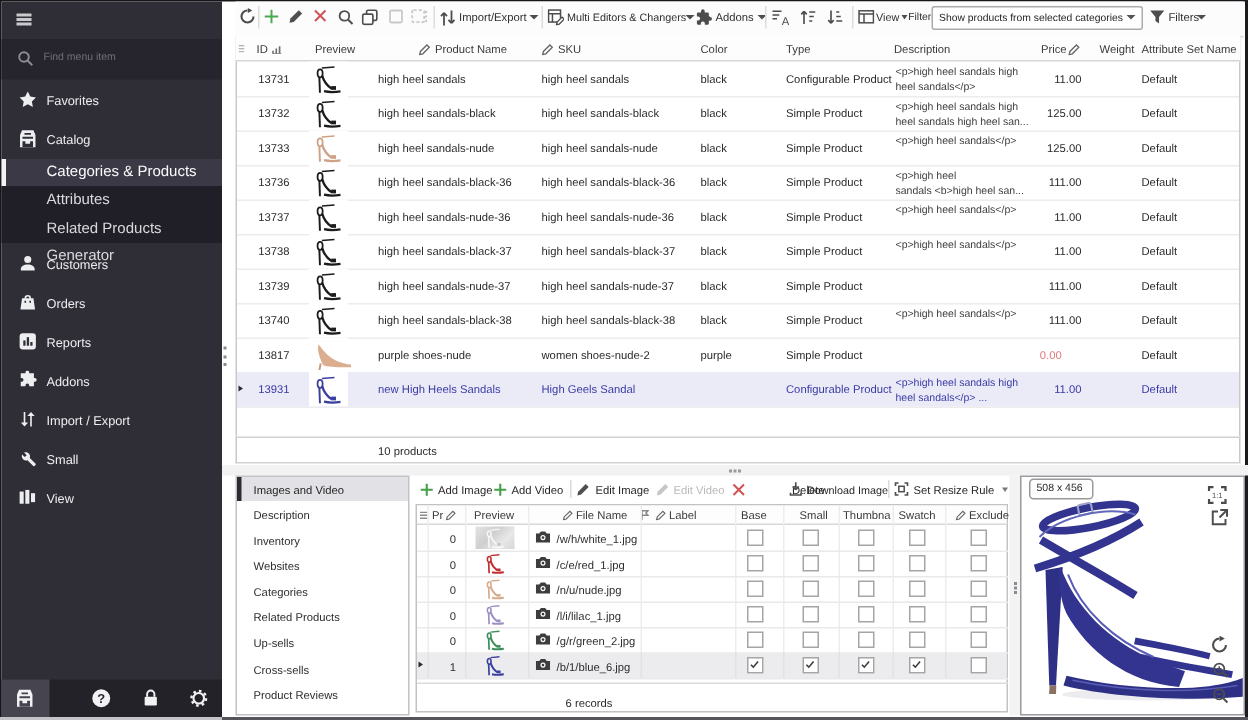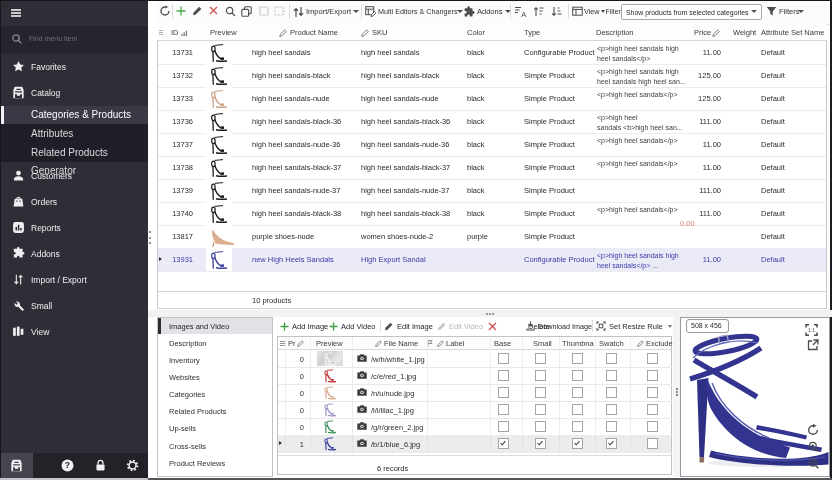--- a/index.html
+++ b/index.html
@@ -386,39 +386,39 @@
 <div class="cell" style="left:160px;top:225px;width:33px;text-align:right;color:#2b2b2b">13817</div>
 <div class="ab" style="left:206px;top:225px;width:26px;height:23px;background:#fff"></div>
 <svg class="ab" style="left:209px;top:228px" width="26" height="19" viewBox="0 0 26 19">
     <path d="M3.5 1.5 C6 5.5 10.5 10.5 16 12.8 C19 14.1 22.5 14.8 25 15 L25 16.8 C18 17.2 9 16.4 6.8 15.6 C5 13.5 3.2 8 2.9 4 Z" fill="#dcae90"></path>
     <path d="M4.2 14 L3.3 18.7 L4.6 18.8 L5.4 14.5 Z" fill="#c99a7b"></path>
   </svg>
 <div class="cell" style="left:252px;top:225px;color:#2b2b2b">purple shoes-nude</div>
 <div class="cell" style="left:361px;top:225px;color:#2b2b2b">women shoes-nude-2</div>
 <div class="cell" style="left:467px;top:225px;color:#2b2b2b">purple</div>
 <div class="cell" style="left:524px;top:225px;color:#2b2b2b">Simple Product</div>
-<div class="cell" style="left:680px;top:212px;width:41px;text-align:left;color:#e07a7a">0.00</div>
+<div class="cell" style="left:680px;top:225px;width:41px;text-align:center;color:#e07a7a">0.00</div>
 <div class="cell" style="left:761px;top:225px;color:#2b2b2b">Default</div>
 <div class="rowline" style="top:248px"></div>
 <div class="ab" style="left:158px;top:248px;width:668px;height:23px;background:#ebebf7"></div>
 <div class="ab" style="left:159px;top:257px;border-top:2.6px solid transparent;border-bottom:2.6px solid transparent;border-left:3.6px solid #2b2b2b"></div>
 <div class="cell" style="left:160px;top:248px;width:33px;text-align:right;color:#3a3aa6">13931</div>
 <div class="ab" style="left:206px;top:248px;width:26px;height:23px;background:#fff"></div>
 <svg class="ab" style="left:209px;top:249px" width="21" height="21" viewBox="0 0 21 21">
     <g fill="none" stroke="#3b3f9e">
       <ellipse cx="4.4" cy="6.9" rx="1.7" ry="2.7" stroke-width="1.2"></ellipse>
       <path d="M5.6 3.4 L14 2.6" stroke-width="1"></path>
       <path d="M3.9 9.3 L4.3 19.8" stroke-width="1.3"></path>
       <path d="M5.8 8.4 C6.8 12 8.8 15 12.2 17.2" stroke-width="1.5"></path>
       <path d="M7 18.8 C10.5 19.6 14.8 19.4 18 18.9" stroke-width="1.5"></path>
     </g>
     <rect x="11.8" y="15.4" width="3.2" height="2.5" fill="#3b3f9e"></rect>
   </svg>
 <div class="cell" style="left:252px;top:248px;color:#3a3aa6">new High Heels Sandals</div>
-<div class="cell" style="left:361px;top:248px;color:#3a3aa6">High Export Sandal</div>
+<div class="cell" style="left:361px;top:248px;color:#3a3aa6">High Geels Sandal</div>
 <div class="cell" style="left:524px;top:248px;color:#3a3aa6">Configurable Product</div>
 <div class="desc" style="left:597px;top:251px;color:#3a3aa6">&lt;p&gt;high heel sandals high<br>heel sandals&lt;/p&gt; ...</div>
 <div class="cell" style="left:680px;top:248px;width:41px;text-align:right;color:#3a3aa6">11.00</div>
 <div class="cell" style="left:761px;top:248px;color:#3a3aa6">Default</div>
 <div class="rowline" style="top:271px"></div>
 <div class="ab" style="left:157px;top:291px;width:670px;height:18px;background:#fff;border-top:1px solid #d2d2d2;border-bottom:1px solid #d2d2d2;border-left:1px solid #c9c9c9;border-right:1px solid #c9c9c9;box-sizing:border-box"></div>
 <div class="t" style="left:252px;top:296px;color:#2b2b2b">10 products</div>
 <div class="ab" style="left:148px;top:310px;width:684px;height:7px;background:#f2f2f3"></div>
 <div class="ab" style="left:486px;top:312.5px;width:2px;height:2px;background:#9a9a9a;box-shadow:3px 0 #9a9a9a,6px 0 #9a9a9a"></div>
 <div class="ab" style="left:157px;top:317px;width:116px;height:160px;background:#fff;border:1px solid #c2c2c6;box-sizing:border-box"></div>

